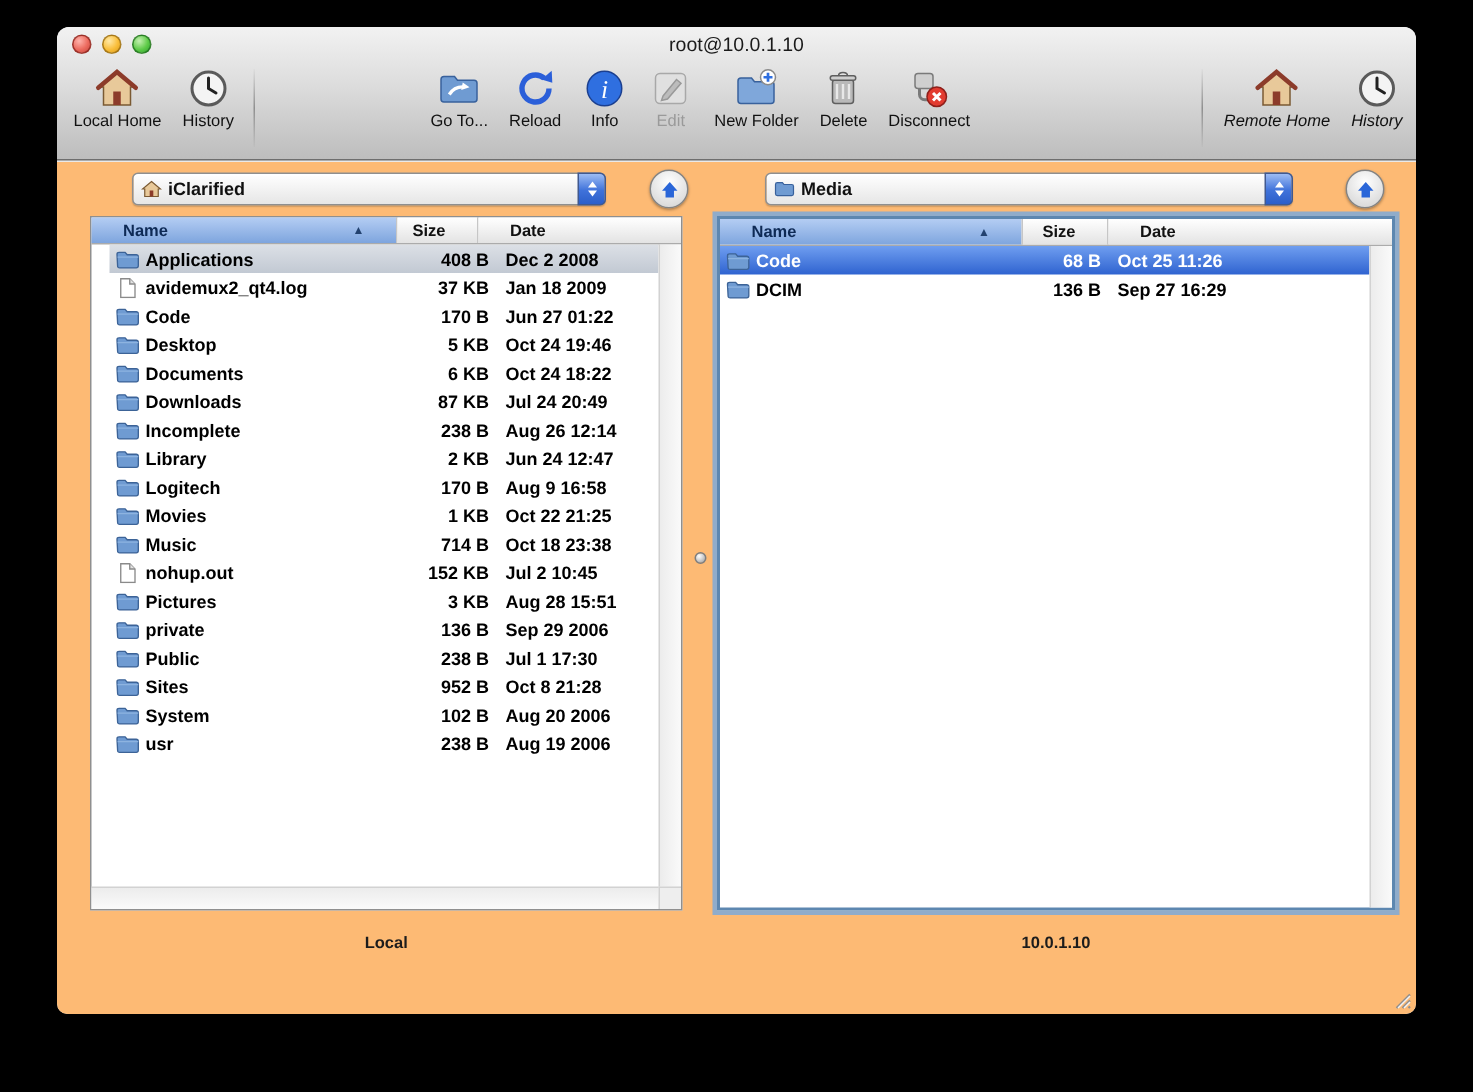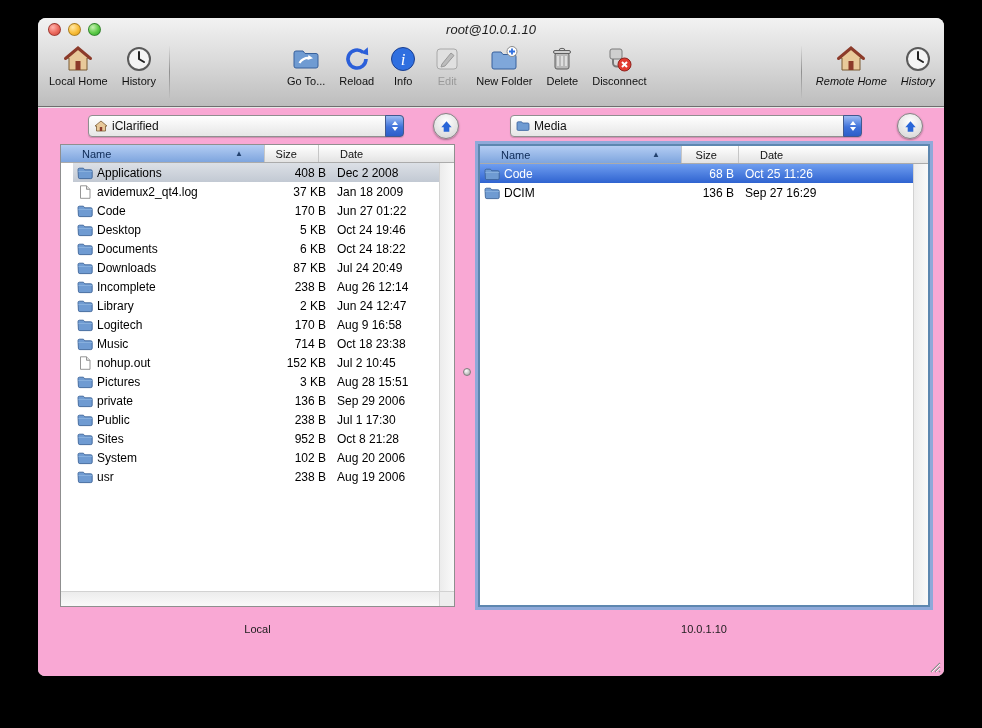--- a/index.html
+++ b/index.html
@@ -23,21 +23,21 @@
 
   
   .chrome {
     position:absolute; left:0; top:0; right:0; height:89px;
     background:linear-gradient(#f2f2f2 0%, #dcdcdc 45%, #bdbdbd 100%);
     border-bottom:1px solid #6e6e6e;
   }
   .titlebar { position:absolute; top:0; left:0; right:0; height:22px; }
   .title {
     position:absolute; left:0; right:0; top:4px; text-align:center;
-    font-size:13px; color:#1a1a1a;font-style:italic;
+    font-size:13px; color:#1a1a1a;
   }
   .lights { position:absolute; left:10px; top:5px; display:flex; gap:7px; }
   .light { width:13px; height:13px; border-radius:50%; }
   .light.red   { background:radial-gradient(circle at 35% 30%, #ffb4ad, #ec6a5e 55%, #c2453c); border:1px solid rgba(120,25,18,.65); }
   .light.yellow{ background:radial-gradient(circle at 35% 30%, #ffe9a8, #f9be3a 55%, #d89a19); border:1px solid rgba(130,90,10,.65); }
   .light.green { background:radial-gradient(circle at 35% 30%, #c6f0b2, #5ecb48 55%, #2c9f2f); border:1px solid rgba(25,95,25,.65); }
 
   .tb-group { position:absolute; top:25px; display:flex; align-items:flex-start; }
   .tb-left   { left:4px; }
   .tb-center { left:242px; }
@@ -51,21 +51,21 @@
   .tb-label { font-size:11px; color:#111; white-space:nowrap; }
   .tb-item.disabled .tb-label { color:#9a9a9a; }
   .tb-sep {
     position:absolute; top:28px; width:1px; height:52px;
     background:linear-gradient(rgba(0,0,0,.02), rgba(0,0,0,.32), rgba(0,0,0,.02));
   }
   .tb-sep.s1 { left:131px; }
   .tb-sep.s2 { left:763px; }
 
   
-  .content { position:absolute; left:0; right:0; top:90px; bottom:0; background:#f9a8d4; }
+  .content { position:absolute; left:0; right:0; top:90px; bottom:0; background:#fdba74;font-weight:bold; }
 
   
   .popup {
     position:absolute; height:22px;
     border:1px solid #8f8f8f; border-radius:4px;
     background:linear-gradient(#ffffff, #e6e6e6);
     box-shadow:0 1px 1px rgba(0,0,0,.18), inset 0 1px 0 #fff;
     display:flex; align-items:center; gap:4px;
     font-size:12px; color:#111; padding:0 22px 0 5px;
   }
@@ -487,20 +487,34 @@
   </div>
           <div class="row">
     <span class="cell-name">
       <span class="row-icon">
         <svg viewBox="0 0 16 14">
                   <path d="M1 3.6 Q1 2.2 2.4 2.2 h4 l1.4 1.6 h6 Q15.2 3.8 15.2 5.2 v6 q0 1.4-1.4 1.4 h-11 Q1.4 12.6 1.4 11.2 Z" fill="#6f9bd2" stroke="#3c6397" stroke-width=".9"></path>
                   <path d="M1.4 5.4 h13.8" stroke="#8db3e0" stroke-width=".9"></path>
                 </svg>
       </span>
 
+      <span class="nm">Movies</span>
+    </span>
+    <span class="cell-size">1 KB</span>
+    <span class="cell-date">Oct 22 21:25</span>
+  </div>
+          <div class="row">
+    <span class="cell-name">
+      <span class="row-icon">
+        <svg viewBox="0 0 16 14">
+                  <path d="M1 3.6 Q1 2.2 2.4 2.2 h4 l1.4 1.6 h6 Q15.2 3.8 15.2 5.2 v6 q0 1.4-1.4 1.4 h-11 Q1.4 12.6 1.4 11.2 Z" fill="#6f9bd2" stroke="#3c6397" stroke-width=".9"></path>
+                  <path d="M1.4 5.4 h13.8" stroke="#8db3e0" stroke-width=".9"></path>
+                </svg>
+      </span>
+
       <span class="nm">Music</span>
     </span>
     <span class="cell-size">714 B</span>
     <span class="cell-date">Oct 18 23:38</span>
   </div>
           <div class="row">
     <span class="cell-name">
 
       <span class="row-icon">
         <svg viewBox="0 0 16 14">

